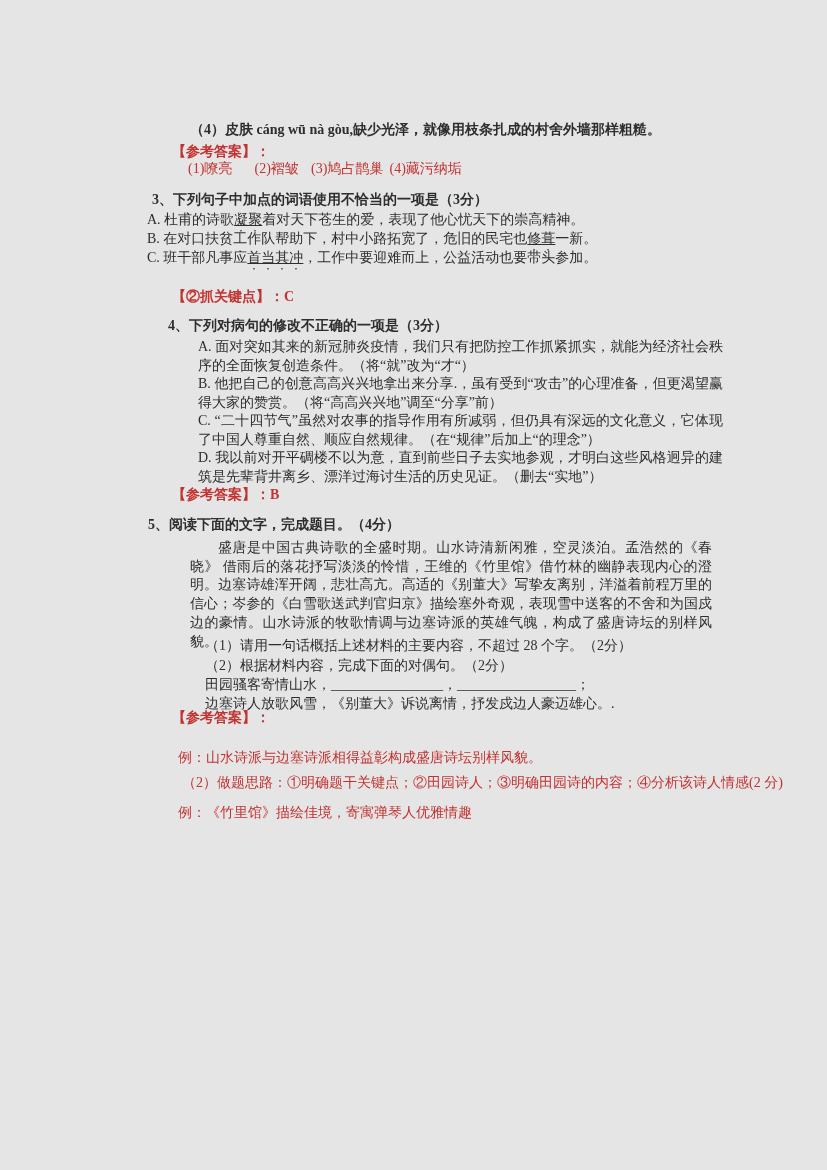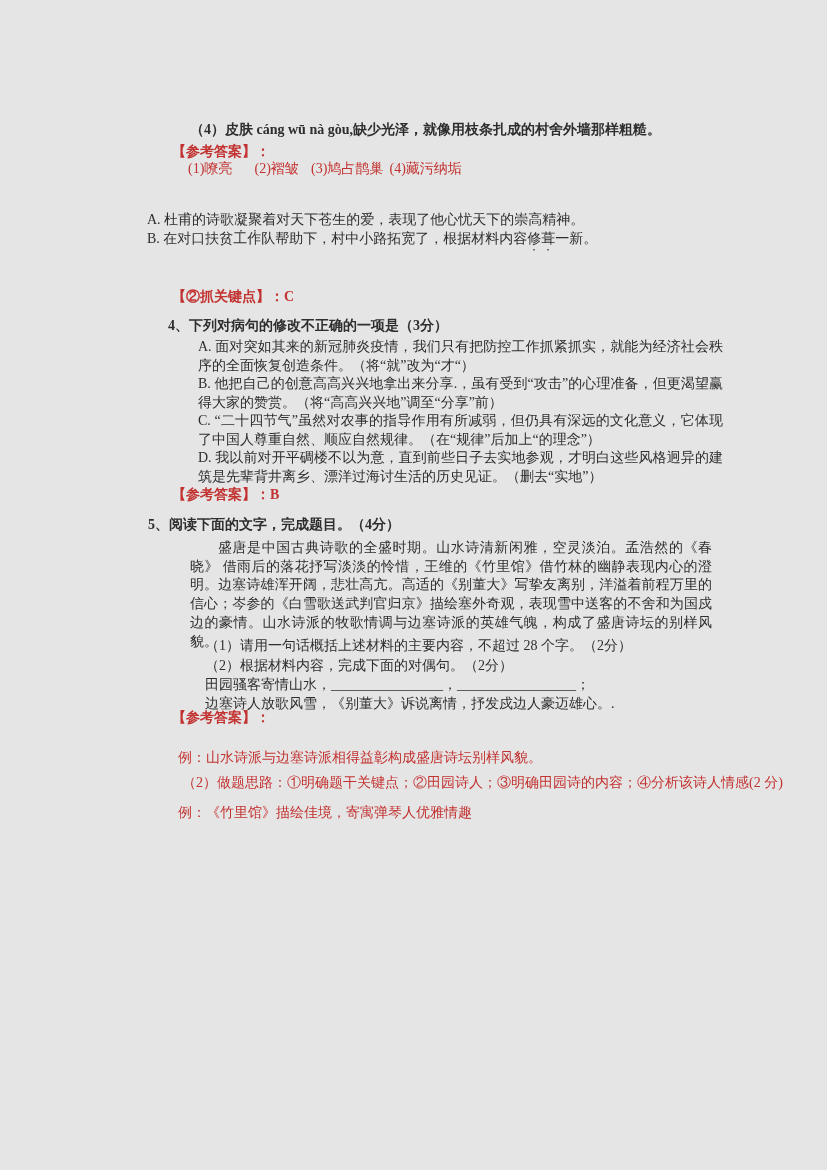--- a/index.html
+++ b/index.html
@@ -13,45 +13,50 @@
   }
   .line{position:absolute;margin:0;white-space:nowrap;line-height:15px;}
   .wrap{position:absolute;margin:0;line-height:18.7px;text-align:justify;}
   .red{color:#c23230;}
   .bold{font-weight:bold;}
   .emdot{
     -webkit-text-emphasis:filled dot;
     -webkit-text-emphasis-position:under right;
     text-emphasis:filled dot;
     text-emphasis-position:under right;
+    text-decoration:underline;
   }
   .ansitem{display:inline-block;}
 </style>
 </head>
 <body>
 
 <div class="page">
 
   <p class="line bold" style="left:190px;top:122px;">（4）皮肤 cáng wū nà gòu,缺少光泽，就像用枝条扎成的村舍外墙那样粗糙。</p>
 
   <p class="line red bold" style="left:172px;top:144px;">【参考答案】：</p>
 
   <div class="line red" style="left:188px;top:161px;">
     <span class="ansitem" style="width:63px;">(1)嘹亮</span>
     <span class="ansitem" style="width:53px;">(2)褶皱</span>
     <span class="ansitem" style="width:75px;">(3)鸠占鹊巢</span>
     <span class="ansitem">(4)藏污纳垢</span>
   </div>
 
+  <p class="line bold" style="left:152px;top:192px;">3、下列句子中加点的词语使用不恰当的一项是（3分）</p>
 
   <p class="line" style="left:147px;top:212px;">
     <span>A. 杜甫的诗歌</span><span class="emdot">凝聚</span><span>着对天下苍生的爱，表现了他心忧天下的崇高精神。</span>
   </p>
   <p class="line" style="left:147px;top:231px;">
-    <span>B. 在对口扶贫工作队帮助下，村中小路拓宽了，根据材料内容</span><span class="emdot">修葺</span><span>一新。</span>
+    <span>B. 在对口扶贫工作队帮助下，村中小路拓宽了，危旧的民宅也</span><span class="emdot">修葺</span><span>一新。</span>
+  </p>
+  <p class="line" style="left:147px;top:250px;">
+    <span>C. 班干部凡事应</span><span class="emdot">首当其冲</span><span>，工作中要迎难而上，公益活动也要带头参加。</span>
   </p>
 
   <p class="line red bold" style="left:172px;top:289px;">【②抓关键点】：C</p>
 
   <p class="line bold" style="left:168px;top:318px;">4、下列对病句的修改不正确的一项是（3分）</p>
 
   <p class="wrap" style="left:198px;top:338px;width:525px;">A. 面对突如其来的新冠肺炎疫情，我们只有把防控工作抓紧抓实，就能为经济社会秩序的全面恢复创造条件。（将“就”改为“才“）</p>
   <p class="wrap" style="left:198px;top:375px;width:525px;">B. 他把自己的创意高高兴兴地拿出来分享.，虽有受到“攻击”的心理准备，但更渴望赢 得大家的赞赏。（将“高高兴兴地”调至“分享”前）</p>
   <p class="wrap" style="left:198px;top:412px;width:525px;">C. “二十四节气”虽然对农事的指导作用有所减弱，但仍具有深远的文化意义，它体现了中国人尊重自然、顺应自然规律。（在“规律”后加上“的理念”）</p>
   <p class="wrap" style="left:198px;top:449px;width:525px;">D. 我以前对开平碉楼不以为意，直到前些日子去实地参观，才明白这些风格迥异的建筑是先辈背井离乡、漂洋过海讨生活的历史见证。（删去“实地”）</p>

